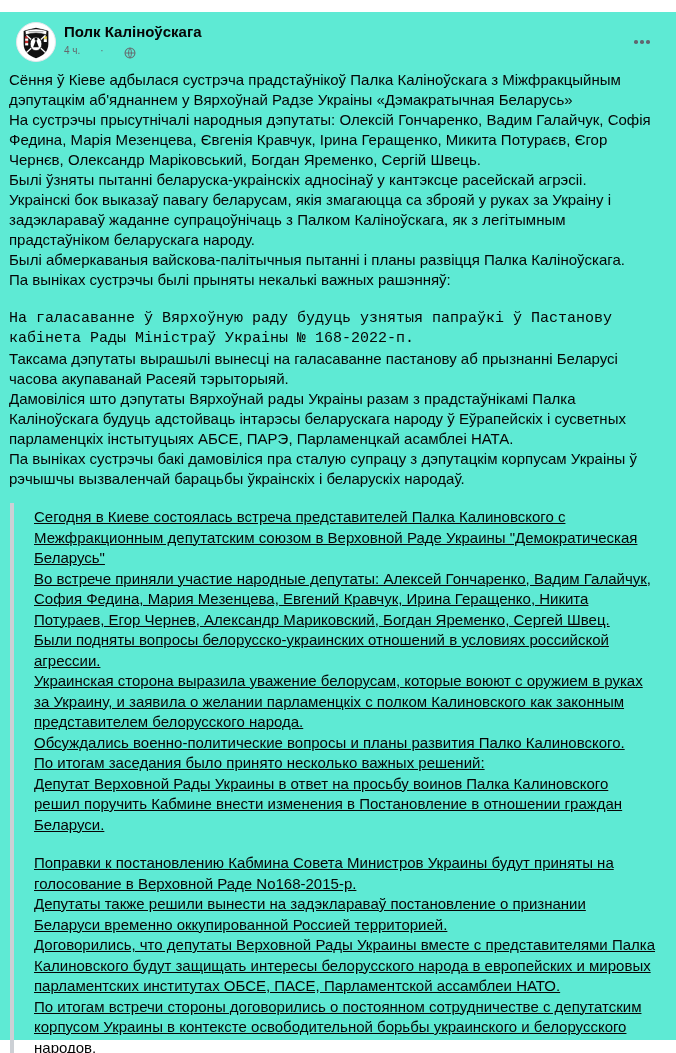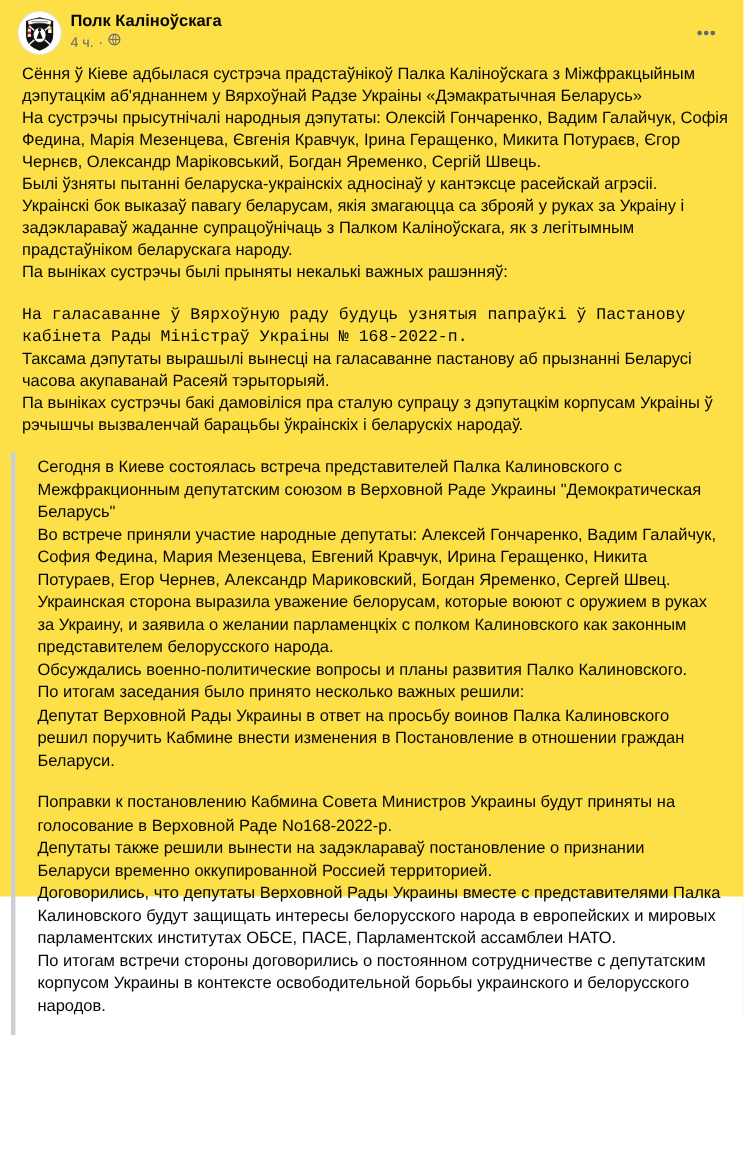--- a/index.html
+++ b/index.html
@@ -7,23 +7,24 @@
     padding: 0;
     width: 676px;
     height: 1053px;
     overflow: hidden;
     background: #ffffff;
     font-family: "Liberation Sans", "DejaVu Sans", sans-serif;
     color: #050505;
   }
   .post-card {
     width: 676px;
-    height: 815px;
-    background: #fde047;
+    height: 1028px;
+    background: #5eead4;
     position: relative;
+    margin-top: 12px;
   }
   
   .post-header {
     display: flex;
     align-items: flex-start;
     padding: 10px 16px 0 16px;
   }
   .avatar-wrap {
     width: 40px;
     height: 40px;
@@ -42,23 +43,23 @@
   }
   .page-name {
     font-size: 15px;
     font-weight: 700;
     line-height: 19px;
     color: #050505;
     cursor: pointer;
   }
   .sub-line {
     display: flex;
-    align-items: flex-start;
-    gap: 4px;
-    font-size: 13px;
+    align-items: flex-end;
+    gap: 20px;
+    font-size: 10px;
     line-height: 17px;
     color: #65676b;
     margin-top: 1px;
   }
   .sub-line .dot-sep { color: #65676b; }
   .globe {
     width: 12px;
     height: 12px;
     display: inline-block;
   }
@@ -76,21 +77,21 @@
   }
   .more-btn i {
     width: 3.5px;
     height: 3.5px;
     border-radius: 50%;
     background: #606770;
     display: block;
   }
   
   .post-body {
-    padding: 8px 12px 0 20px;
+    padding: 8px 12px 0 9px;
     font-size: 15px;
     line-height: 20px;
     color: #050505;
   }
   .post-body p {
     margin: 0;
   }
   .post-body p.gap-before {
     margin-top: 19px;
     font-family: Liberation Mono, monospace;
@@ -99,20 +100,21 @@
   .quote-block {
     margin: 14px 14px 0 10px;
     border-left: 4px solid #ccd0d5;
     padding: 4px 6px 16px 20px;
     font-size: 15px;
     line-height: 20.5px;
     color: #050505;
   }
   .quote-block p {
     margin: 0;
+    text-decoration: underline;
   }
   .quote-block p.gap-before {
     margin-top: 18px;
   }
 </style>
 </head>
 <body>
 
 <div class="post-card">
 
@@ -158,32 +160,35 @@
       <i></i>
       <i></i>
     </div>
   </div>
 
   <div class="post-body">
     <p>Сёння ў Кіеве адбылася сустрэча прадстаўнікоў Палка Каліноўскага з Міжфракцыйным дэпутацкім аб'яднаннем у Вярхоўнай Радзе Украіны «Дэмакратычная Беларусь»</p>
     <p>На сустрэчы прысутнічалі народныя дэпутаты: Олексій Гончаренко, Вадим Галайчук, Софія Федина, Марія Мезенцева, Євгенія Кравчук, Ірина Геращенко, Микита Потураєв, Єгор Чернєв, Олександр Маріковський, Богдан Яременко, Сергій Швець.</p>
     <p>Былі ўзняты пытанні беларуска-украінскіх адносінаў у кантэксце расейскай агрэсіі.</p>
     <p>Украінскі бок выказаў павагу беларусам, якія змагаюцца са зброяй у руках за Украіну і задэклараваў жаданне супрацоўнічаць з Палком Каліноўскага, як з легітымным прадстаўніком беларускага народу.</p>
+    <p>Былі абмеркаваныя вайскова-палітычныя пытанні і планы развіцця Палка Каліноўскага.</p>
     <p>Па выніках сустрэчы былі прыняты некалькі важных рашэнняў:</p>
     <p class="gap-before">На галасаванне ў Вярхоўную раду будуць узнятыя папраўкі ў Пастанову кабінета Рады Міністраў Украіны № 168-2022-п.</p>
     <p>Таксама дэпутаты вырашылі вынесці на галасаванне пастанову аб прызнанні Беларусі часова акупаванай Расеяй тэрыторыяй.</p>
+    <p>Дамовіліся што дэпутаты Вярхоўнай рады Украіны разам з прадстаўнікамі Палка Каліноўскага будуць адстойваць інтарэсы беларускага народу ў Еўрапейскіх і сусветных парламенцкіх інстытуцыях АБСЕ, ПАРЭ, Парламенцкай асамблеі НАТА.</p>
     <p>Па выніках сустрэчы бакі дамовіліся пра сталую супрацу з дэпутацкім корпусам Украіны ў рэчышчы вызваленчай барацьбы ўкраінскіх і беларускіх народаў.</p>
   </div>
 
   <div class="quote-block">
     <p>Сегодня в Киеве состоялась встреча представителей Палка Калиновского с Межфракционным депутатским союзом в Верховной Раде Украины "Демократическая Беларусь"</p>
     <p>Во встрече приняли участие народные депутаты: Алексей Гончаренко, Вадим Галайчук, София Федина, Мария Мезенцева, Евгений Кравчук, Ирина Геращенко, Никита Потураев, Егор Чернев, Александр Мариковский, Богдан Яременко, Сергей Швец.</p>
+    <p>Были подняты вопросы белорусско-украинских отношений в условиях российской агрессии.</p>
     <p>Украинская сторона выразила уважение белорусам, которые воюют с оружием в руках за Украину, и заявила о желании парламенцкіх с полком Калиновского как законным представителем белорусского народа.</p>
     <p>Обсуждались военно-политические вопросы и планы развития Палко Калиновского.</p>
-    <p>По итогам заседания было принято несколько важных решили:</p>
+    <p>По итогам заседания было принято несколько важных решений:</p>
     <p>Депутат Верховной Рады Украины в ответ на просьбу воинов Палка Калиновского решил поручить Кабмине внести изменения в Постановление в отношении граждан Беларуси.</p>
-    <p class="gap-before">Поправки к постановлению Кабмина Совета Министров Украины будут приняты на голосование в Верховной Раде No168-2022-р.</p>
+    <p class="gap-before">Поправки к постановлению Кабмина Совета Министров Украины будут приняты на голосование в Верховной Раде No168-2015-р.</p>
     <p>Депутаты также решили вынести на задэклараваў постановление о признании Беларуси временно оккупированной Россией территорией.</p>
     <p>Договорились, что депутаты Верховной Рады Украины вместе с представителями Палка Калиновского будут защищать интересы белорусского народа в европейских и мировых парламентских институтах ОБСЕ, ПАСЕ, Парламентской ассамблеи НАТО.</p>
     <p>По итогам встречи стороны договорились о постоянном сотрудничестве с депутатским корпусом Украины в контексте освободительной борьбы украинского и белорусского народов.</p>
   </div>
 
 </div>
 
 </body></html>

